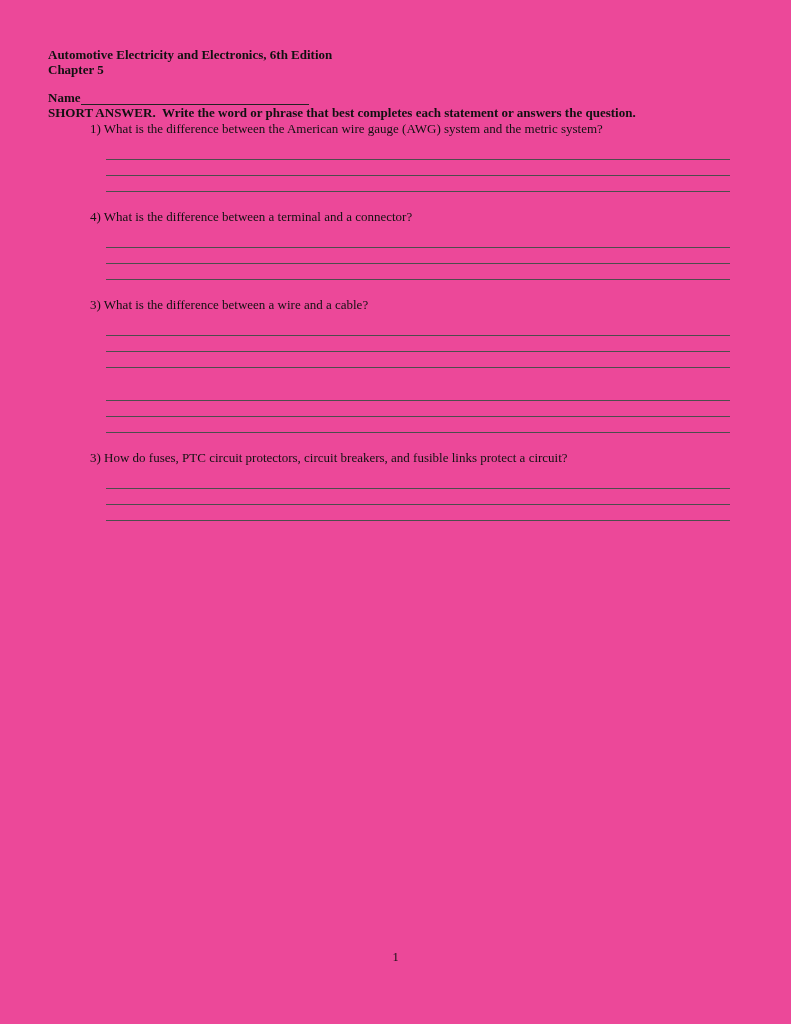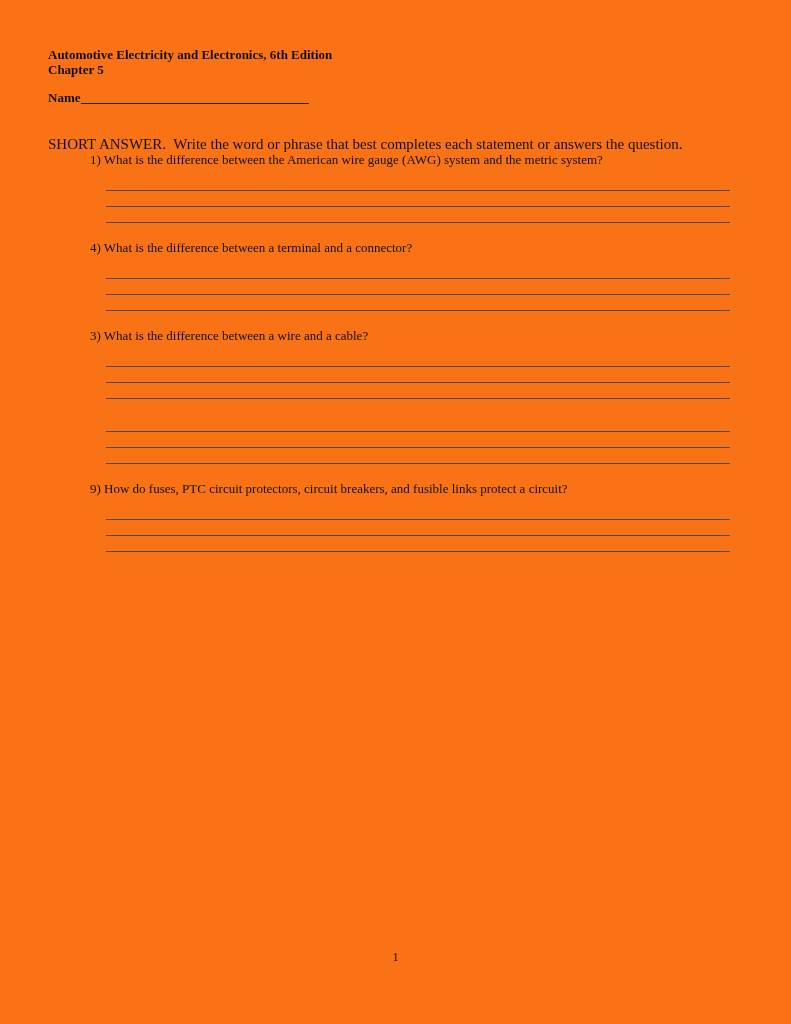--- a/index.html
+++ b/index.html
@@ -5,43 +5,42 @@
   * { margin: 0; padding: 0; box-sizing: border-box; }
   html, body {
     background: #ffffff;
     font-family: "Liberation Serif", serif;
     color: #111111;
   }
   .page {
     position: relative;
     width: 791px;
     height: 1024px;
-    background: #f97316;
+    background: #ec4899;
     padding: 48px 51px 0 48px;
     overflow: hidden;
   }
   .doc-header { line-height: 14.5px; font-size: 13px; font-weight: bold; }
   .doc-header .title-line { display: block; }
   .name-row {
     margin-top: 13px;
     display: flex;
-    align-items: flex-start;
+    align-items: center;
     font-size: 13px;
     font-weight: bold;
     line-height: 15px;
   }
   .name-line {
     width: 228px;
     border-bottom: 1px solid #222222;
     height: 14px;
   }
   .instruction {
-    margin-top: 31px;
-    font-size: 15px;
-    font-weight: normal;
+    font-size: 13px;
+    font-weight: bold;
     line-height: 16px;
     white-space: pre-wrap;
   }
   .questions { margin-top: 0; margin-left: 42px; }
   .question-block { margin-bottom: 17px; }
   .question-text {
     font-size: 13px;
     line-height: 16px;
     font-weight: normal;
   }
@@ -107,21 +106,21 @@
 
   <div class="question-block">
     <div class="answer-lines">
           <div class="answer-line first"></div>
           <div class="answer-line"></div>
           <div class="answer-line"></div>
         </div>
   </div>
 
   <div class="question-block">
-    <p class="question-text">9) How do fuses, PTC circuit protectors, circuit breakers, and fusible links protect a circuit?</p>
+    <p class="question-text">3) How do fuses, PTC circuit protectors, circuit breakers, and fusible links protect a circuit?</p>
     <div class="answer-lines">
           <div class="answer-line first"></div>
           <div class="answer-line"></div>
           <div class="answer-line"></div>
         </div>
   </div>
 </div>
 
   <div class="page-footer">
     <span>1</span>

